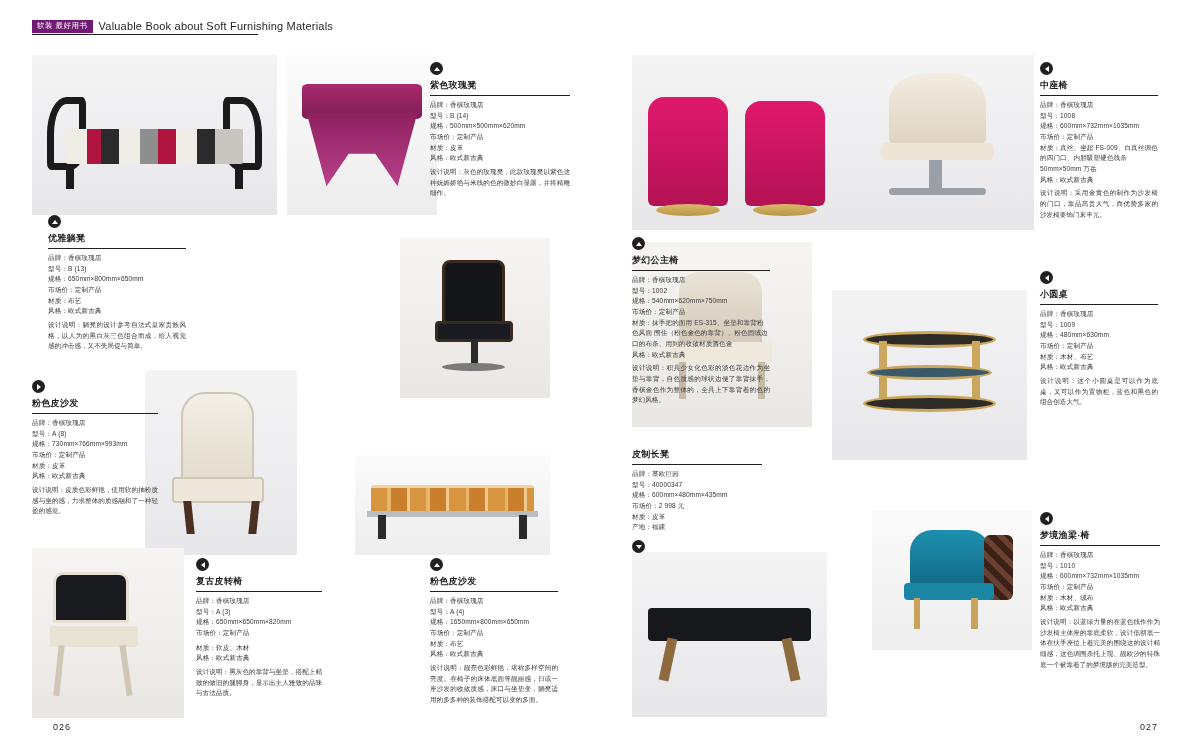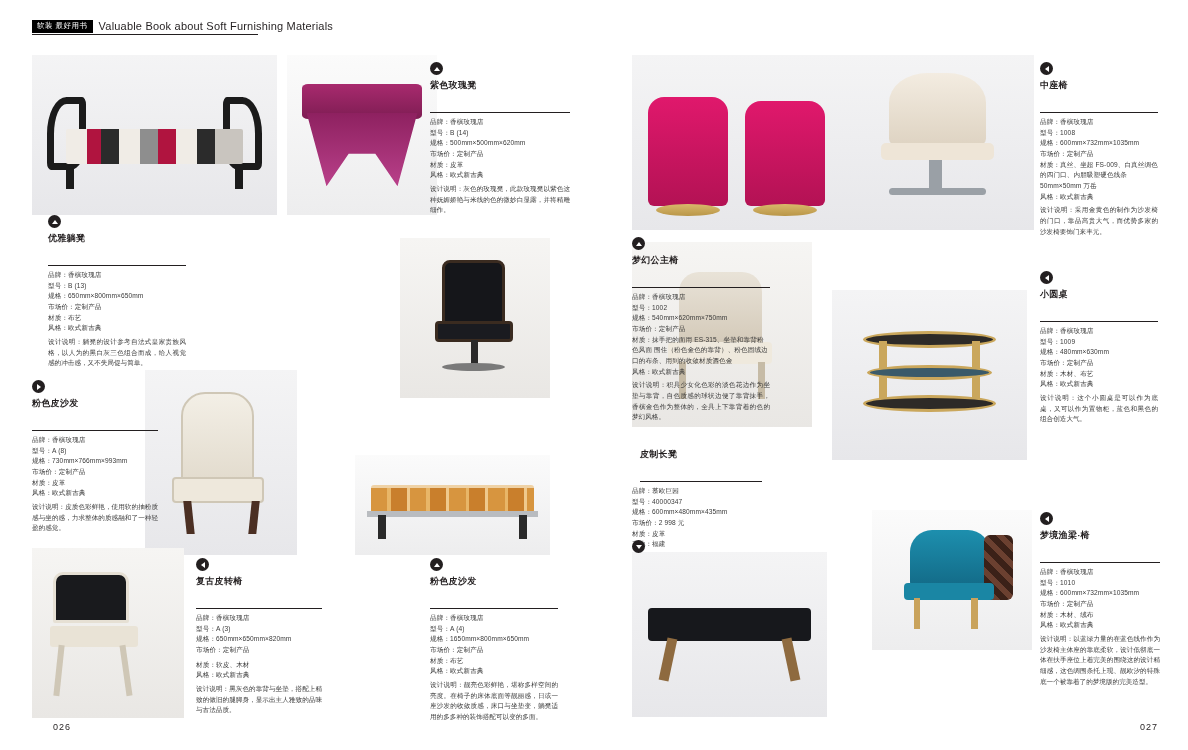--- a/index.html
+++ b/index.html
@@ -20,21 +20,21 @@
     background: #fff;
   }
 
   
   .header {
     position: absolute;
     left: 32px; top: 20px;
     display: flex; align-items: center; gap: 6px;
   }
   .header-badge {
-    background: #000000;
+    background: #701a75;
     color: #ffffff;
     font-size: 7.5px;
     padding: 2px 5px 3px 5px;
     letter-spacing: 0.5px;
     line-height: 1;
   }
   .header-rule {
     position: absolute;
     left: 32px; top: 34px;
     width: 226px; height: 1px;
@@ -85,21 +85,21 @@
   }
   .cap-marker.up::after    { border-left: 3.2px solid transparent; border-right: 3.2px solid transparent; border-bottom: 4.4px solid #fff; }
   .cap-marker.down::after  { border-left: 3.2px solid transparent; border-right: 3.2px solid transparent; border-top: 4.4px solid #fff; }
   .cap-marker.left::after  { border-top: 3.2px solid transparent; border-bottom: 3.2px solid transparent; border-right: 4.4px solid #fff; }
   .cap-marker.right::after { border-top: 3.2px solid transparent; border-bottom: 3.2px solid transparent; border-left: 4.4px solid #fff; }
 
   .cap-title {
     font-size: 9px;
     font-weight: bold;
     color: #231f20;
-    padding-bottom: 20px;
+    padding-bottom: 3px;
     border-bottom: 1px solid #231f20;
     margin-bottom: 4px;
     letter-spacing: .3px;
     font-family: Liberation Serif, serif;
   }
   .cap-lines {
     font-size: 6.6px;
     line-height: 1.62;
     color: #3a3a3a;
     letter-spacing: .1px;
@@ -403,21 +403,21 @@
       <div>型号：1002</div>
       <div>规格：540mm×620mm×750mm</div>
       <div>市场价：定制产品</div>
       <div>材质：抹手把的面用 ES-315、坐垫和靠背粉色风面 围住（粉色金色的靠背）、粉色固绒边口的布条、用到的收敛材质酒色金</div>
       <div>风格：欧式新古典</div>
     </div>
     <div class="cap-desc">设计说明：积具少女化色彩的淡色花边作为坐垫与靠背，自色质感的球状边便了靠背抹手，香槟金色作为整体的，全具上下靠背着的色的梦幻风格。</div>
   </div>
 
   <div class="caption" style="left:632px; top:448px; width:130px;">
-    <div class="cap-title" style="margin-top:0;margin-left:8px;">皮制长凳</div>
+    <div class="cap-title" style="margin-top:0;">皮制长凳</div>
     <div class="cap-lines">
       <div>品牌：慕欧巨园</div>
       <div>型号：40000347</div>
       <div>规格：600mm×480mm×435mm</div>
       <div>市场价：2 998 元</div>
       <div>材质：皮革</div>
       <div>产地：福建</div>
     </div>
   </div>
   <div style="position:absolute; left:632px; top:540px;">

